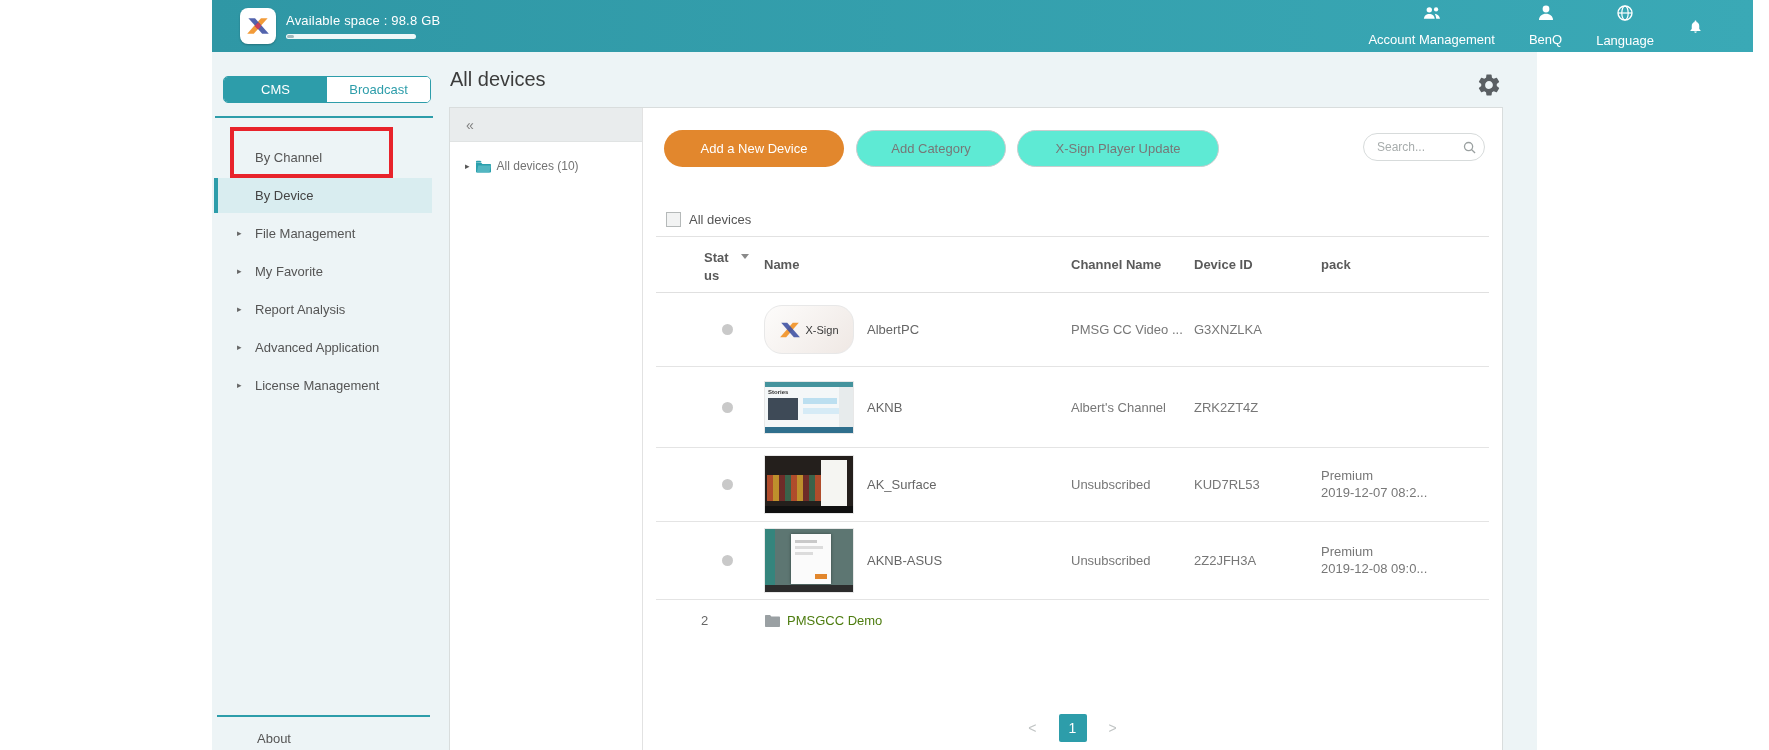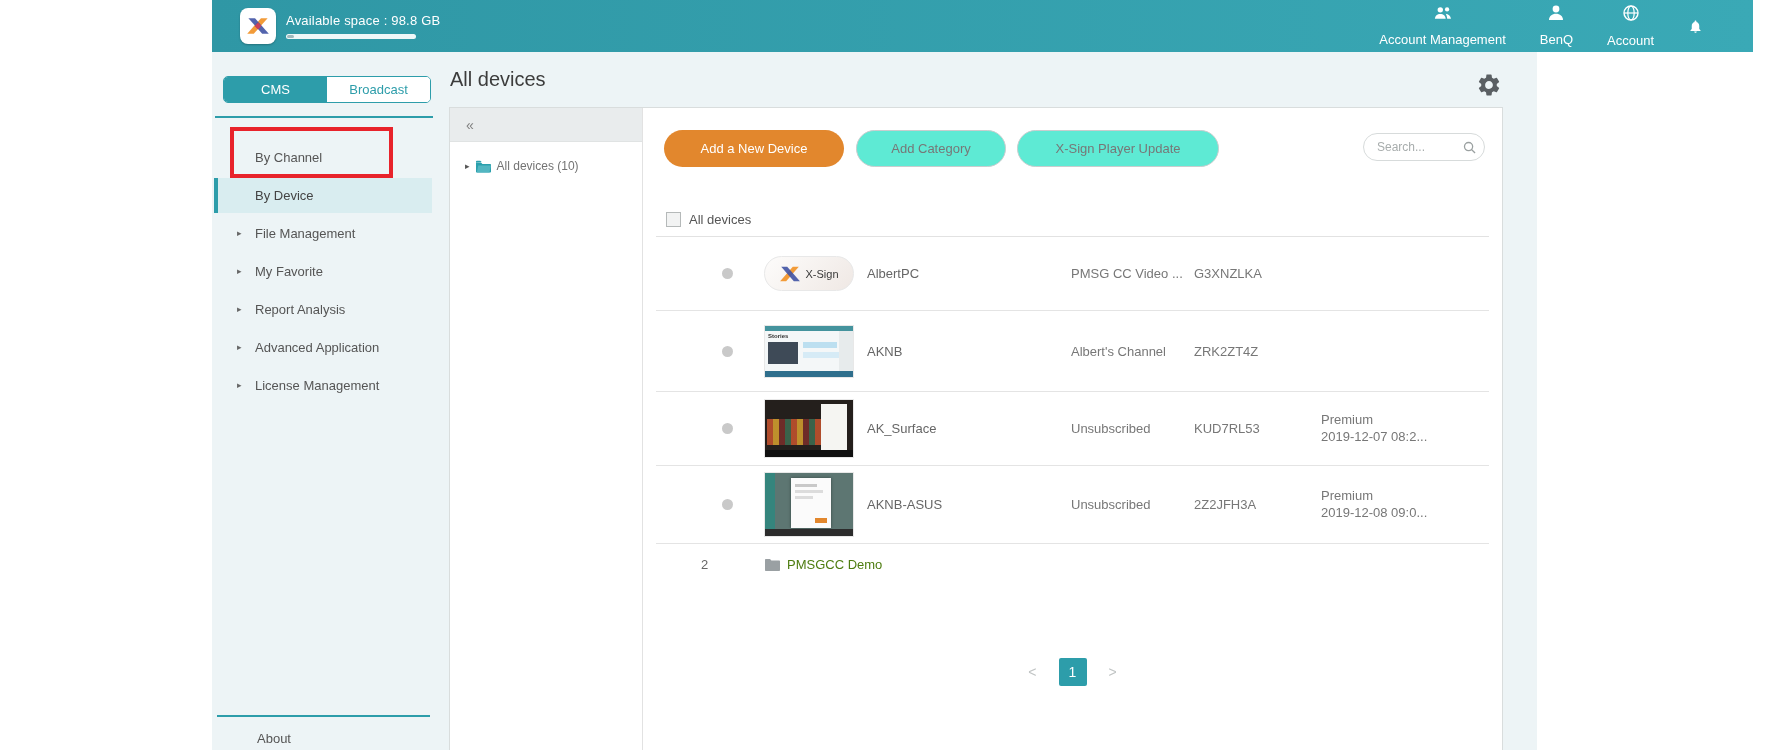--- a/index.html
+++ b/index.html
@@ -90,21 +90,21 @@
                 border-left:4px solid transparent; border-right:4px solid transparent; border-top:5px solid #8a8a8a; cursor:pointer; }
 
   .trow { display:flex; align-items:center; border-bottom:1px solid #e4e4e4; cursor:pointer; }
   .r1 { height:74px; } .r2 { height:81px; } .r3 { height:74px; } .r4 { height:78px; }
   .dot { width:11px; height:11px; border-radius:50%; background:#c9c9c9; margin-left:66px; }
   .cell-text { font-size:13px; color:#777; }
   .name-text { font-size:13px; color:#666; margin-left:13px; }
   .pack-cell { font-size:13px; color:#777; line-height:1.3; }
 
   .thumb { width:90px; flex:none; position:relative; overflow:hidden; border:1px solid #e8e8e8; }
-  .th1 { height:35px; background:linear-gradient(135deg,#fdfcfb,#efe8e4); display:flex; align-items:center; justify-content:center; gap:4px;border-radius:18px; }
+  .th1 { height:49px; background:linear-gradient(135deg,#fdfcfb,#efe8e4); display:flex; align-items:center; justify-content:center; gap:4px;border-radius:18px; }
   .th1 .xs-txt { font-size:11px; color:#3a3a3a; }
   .th2 { height:53px; background:#f4f7f8; }
   .th2 .w-top { position:absolute; left:0; top:0; right:0; height:5px; background:#44939d; }
   .th2 .w-ttl { position:absolute; left:3px; top:7px; font-size:6px; font-weight:bold; color:#333; }
   .th2 .w-img { position:absolute; left:3px; top:16px; width:30px; height:22px; background:#3e4a57; }
   .th2 .w-l1 { position:absolute; left:38px; top:16px; width:34px; height:6px; background:#bcdff0; }
   .th2 .w-l2 { position:absolute; left:38px; top:26px; width:40px; height:6px; background:#d6ebf6; }
   .th2 .w-r  { position:absolute; right:0px; top:5px; width:14px; height:42px; background:#e7ebec; }
   .th2 .w-bot { position:absolute; left:0; bottom:0; right:0; height:6px; background:#2f6f8d; }
   .th3 { height:59px; background:#241f1c; }
@@ -167,21 +167,21 @@
               <path d="M0 15c0-3.8 3.1-6.2 7-6.2s7 2.4 7 6.2z" fill="#fff"></path>
           </svg>
           <span>BenQ</span>
         </div>
         <div class="tb-item">
           <svg width="16" height="16" viewBox="0 0 16 16">
             <circle cx="8" cy="8" r="7" fill="none" stroke="#fff" stroke-width="1.4"></circle>
             <ellipse cx="8" cy="8" rx="3.2" ry="7" fill="none" stroke="#fff" stroke-width="1.2"></ellipse>
             <line x1="1" y1="8" x2="15" y2="8" stroke="#fff" stroke-width="1.2"></line>
           </svg>
-          <span>Account</span>
+          <span>Language</span>
         </div>
         <div class="tb-item">
           <svg width="15" height="17" viewBox="0 0 24 24">
             <path d="M12 22c1.1 0 2-.9 2-2h-4c0 1.1.9 2 2 2zm6-6v-5c0-3.07-1.63-5.64-4.5-6.32V4c0-.83-.67-1.5-1.5-1.5S10.5 3.17 10.5 4v.68C7.64 5.36 6 7.92 6 11v5l-2 2v1h16v-1l-2-2z" fill="#fff"></path>
           </svg>
         </div>
       </div>
     </div>
 
     <div class="page-title">All devices</div>
@@ -263,20 +263,30 @@
               <line x1="9.4" y1="9.4" x2="13" y2="13" stroke="#9aa0a0" stroke-width="1.4"></line>
             </svg>
           </div>
         </div>
 
         <div class="select-row">
           <div class="checkbox"></div>
           <span class="select-lbl">All devices</span>
         </div>
 
+        <div class="thead">
+          <div class="col-status">
+            <span class="hdr-status">Status</span>
+            <span class="sort-caret"></span>
+          </div>
+          <div class="col-name">Name</div>
+          <div class="col-chan">Channel Name</div>
+          <div class="col-dev">Device ID</div>
+          <div class="col-pack">pack</div>
+        </div>
 
         <div class="trow r1">
           <div class="col-status">
               <div class="dot"></div>
             </div>
           <div class="col-name">
             <div class="thumb th1">
               <svg width="22" height="16" viewBox="0 0 40 26">
                 <polygon points="25,0 36,0 13,26 2,26" fill="#f29b38"></polygon>
                 <polygon points="4,0 15,0 38,26 27,26" fill="#4053a4" opacity="0.9"></polygon>

